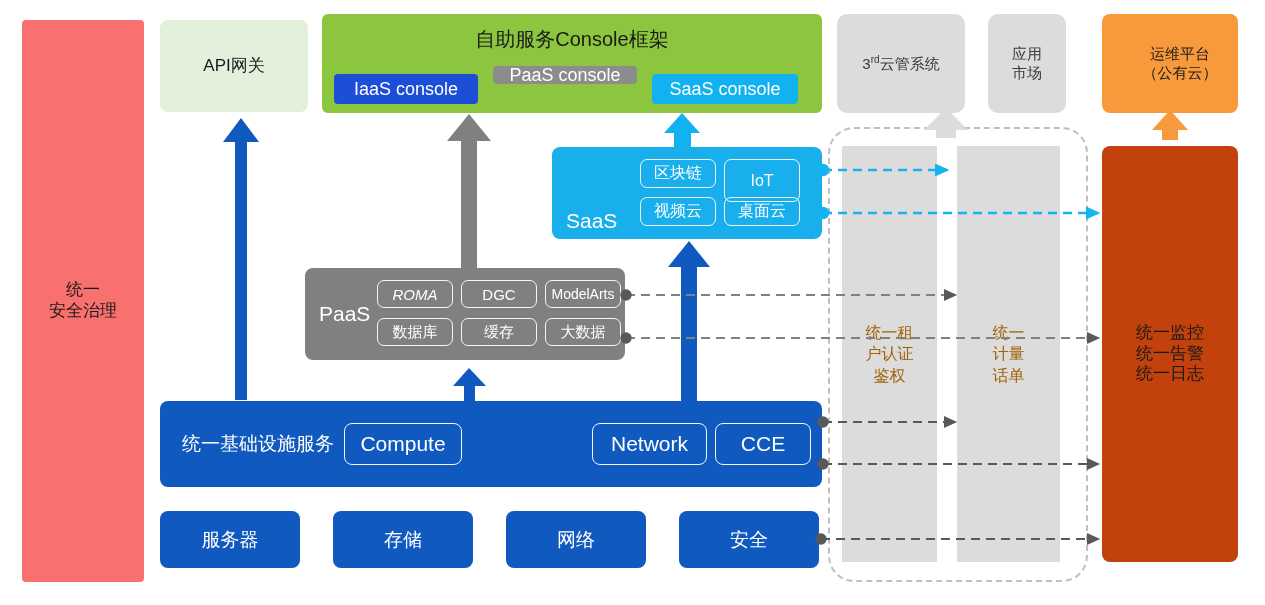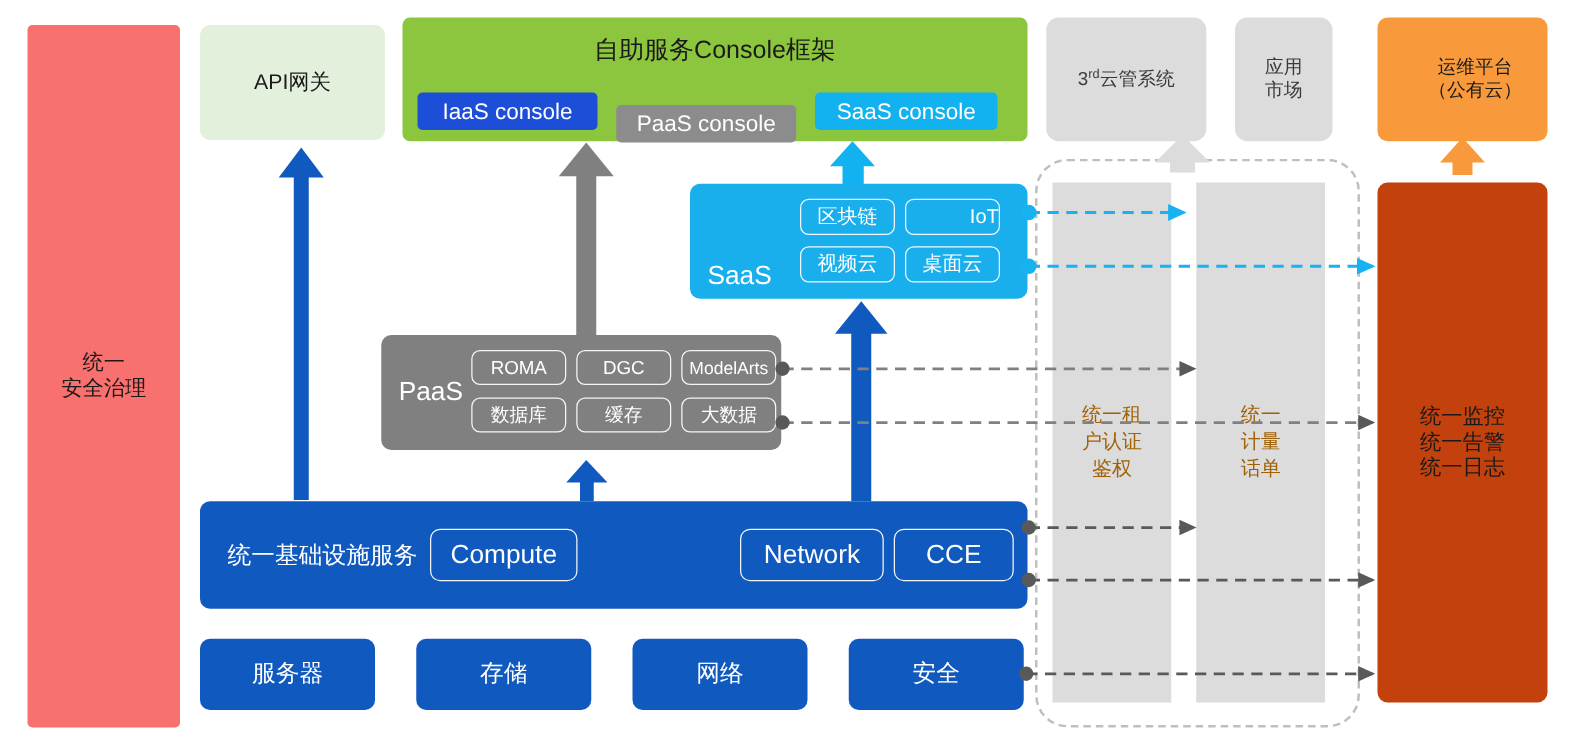--- a/index.html
+++ b/index.html
@@ -165,21 +165,21 @@
 
   <div class="box panel-greenlight" style="left:160px; top:20px; width:148px; height:92px;">
     <span>API网关</span>
   </div>
 
   <div class="panel-green" style="position:absolute; left:322px; top:14px; width:500px; height:99px;">
     <div class="console-title">自助服务Console框架</div>
     <div class="chip chip-iaas" style="left:12px; top:60px; width:144px; height:30px;">
       <span>IaaS console</span>
     </div>
-    <div class="chip chip-paas" style="left:171px; top:70px; width:144px; height:30px;text-align:right;">
+    <div class="chip chip-paas" style="left:171px; top:52px; width:144px; height:18px;text-align:right;">
       <span>PaaS console</span>
     </div>
     <div class="chip chip-saas" style="left:330px; top:60px; width:146px; height:30px;">
       <span>SaaS console</span>
     </div>
   </div>
 
   <div class="box panel-gray-top" style="left:837px; top:14px; width:128px; height:99px;">
     <span><span>3</span><sup>rd</sup><span>云管系统</span></span>
   </div>
@@ -211,34 +211,34 @@
     <span>统一监控
 统一告警
 统一日志</span>
   </div>
 
   <div class="panel-saas" style="position:absolute; left:552px; top:147px; width:270px; height:92px;">
     <div class="tierlabel" style="left:14px; top:0; height:92px;margin-top:28px;">SaaS</div>
     <div class="subchip" style="left:88px; top:12px; width:76px; height:29px;">
       <span>区块链</span>
     </div>
-    <div class="subchip" style="left:172px; top:12px; width:76px; height:29px;justify-content:flex-end;">
+    <div class="subchip" style="left:172px; top:12px; width:76px; height:43px;">
       <span>IoT</span>
     </div>
     <div class="subchip" style="left:88px; top:50px; width:76px; height:29px;">
       <span>视频云</span>
     </div>
     <div class="subchip" style="left:172px; top:50px; width:76px; height:29px;">
       <span>桌面云</span>
     </div>
   </div>
 
   <div class="panel-paas" style="position:absolute; left:305px; top:268px; width:320px; height:92px;">
     <div class="tierlabel" style="left:14px; top:0; height:92px;">PaaS</div>
-    <div class="subchip" style="left:72px; top:12px; width:76px; height:28px; font-size:15px;">
+    <div class="subchip" style="left:72px; top:12px; width:76px; height:28px; font-size:15px;font-style:italic;">
       <span>ROMA</span>
     </div>
     <div class="subchip" style="left:156px; top:12px; width:76px; height:28px; font-size:15px;">
       <span>DGC</span>
     </div>
     <div class="subchip" style="left:240px; top:12px; width:76px; height:28px; font-size:14px;">
       <span>ModelArts</span>
     </div>
     <div class="subchip" style="left:72px; top:50px; width:76px; height:28px; font-size:15px;">
       <span>数据库</span>

